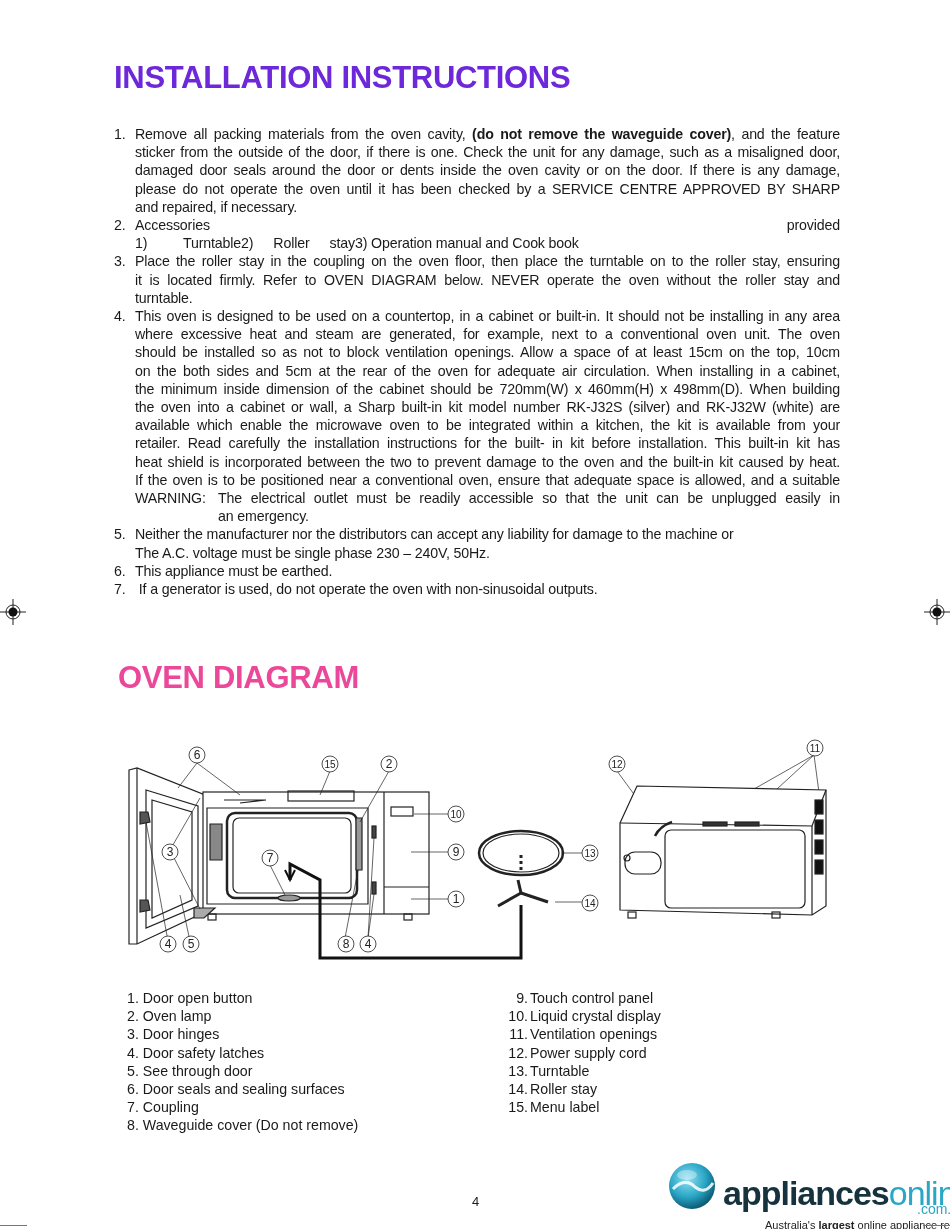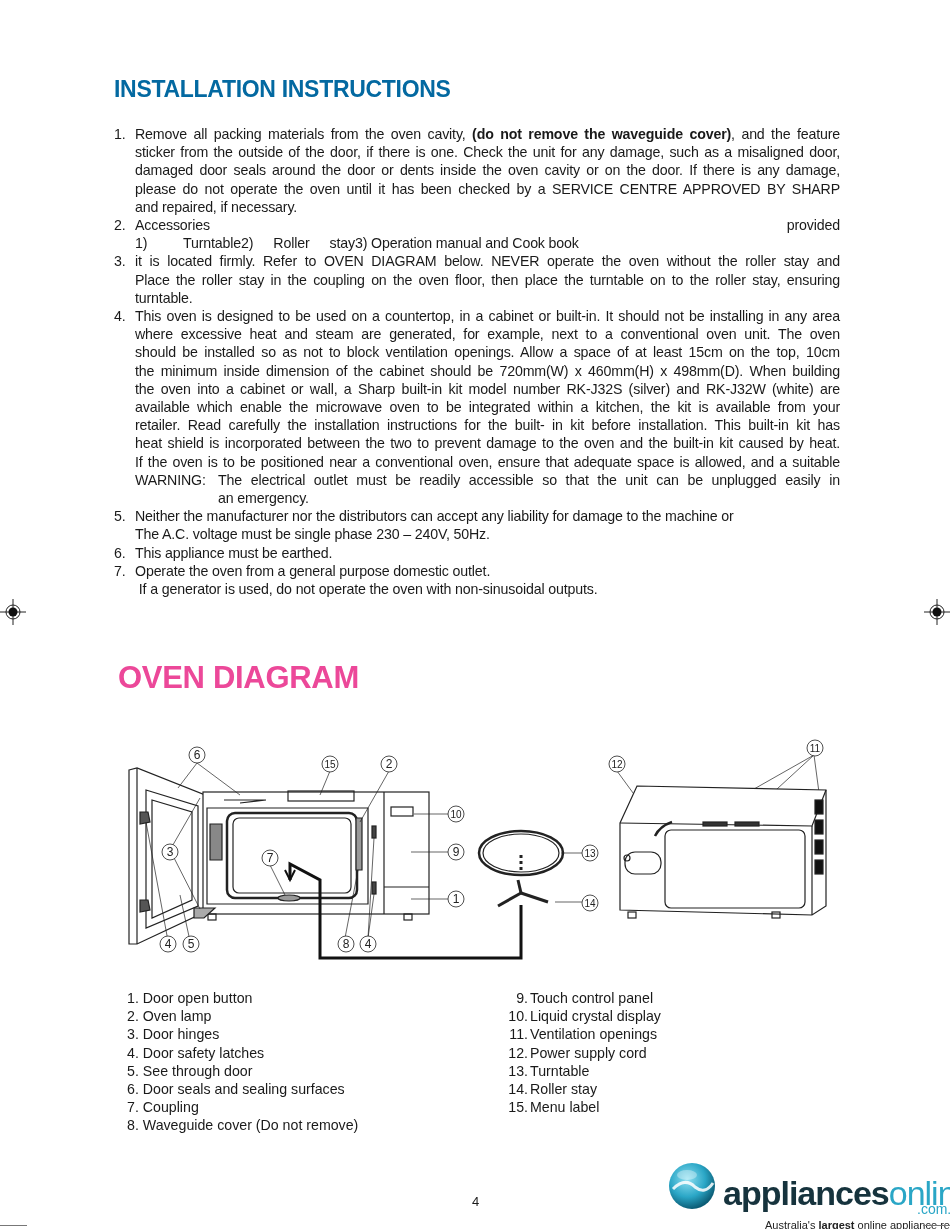--- a/index.html
+++ b/index.html
@@ -1,18 +1,18 @@
 <!DOCTYPE html>
 <html><head>
 <meta charset="utf-8">
 <style>
   html, body { margin:0; padding:0; background:#ffffff; }
   body { width:950px; height:1229px; position:relative; overflow:hidden;
          font-family:"Liberation Sans", sans-serif; color:#1a1a1a; }
-  .h1 { position:absolute; left:114px; top:76px; font-size:23px; font-weight:bold; letter-spacing:-0.3px; color:#0369a1; margin:0; }
+  .h1 { position:absolute; left:114px; top:60px; font-size:31px; font-weight:bold; letter-spacing:-0.3px; color:#6d28d9; margin:0; }
   .h2 { position:absolute; left:118px; top:660px; font-size:31px; font-weight:bold; letter-spacing:-0.3px; color:#ec4899; margin:0; }
   .body-text { position:absolute; left:114px; top:125px; width:726px; font-size:14.2px; line-height:18.2px; letter-spacing:-0.15px; }
   .item { position:relative; padding-left:21px; text-align:justify; }
   .item .num { position:absolute; left:0; top:0; }
   .item .ln { display:block; }
   .last-left { text-align:left; }
   b.bold { font-weight:bold; }
   .acc span { display:inline-block; }
   .crop { position:absolute; }
   .legend { position:absolute; font-size:14.2px; line-height:18.2px; }
@@ -65,30 +65,31 @@
   <div class="item">
     <span class="num">2.</span>
     <span class="ln" style="text-align-last: justify;">Accessories provided</span>
     <span class="ln acc" style="text-align-last: justify;">
       <span style="width:106px;">1)  Turntable</span><span style="width:114px;">2) Roller stay</span><span>3) Operation manual and Cook book</span>
     </span>
   </div>
 
   <div class="item">
     <span class="num">3.</span>
+    <span class="ln" style="text-align-last: justify;">Place the roller stay in the coupling on the oven floor, then place the turntable on to the roller stay, ensuring</span>
     <span class="ln" style="text-align-last: justify;">it is located firmly. Refer to OVEN DIAGRAM below. NEVER operate the oven without the roller stay and</span>
-    <span class="ln" style="text-align-last: justify;">Place the roller stay in the coupling on the oven floor, then place the turntable on to the roller stay, ensuring</span>
     <span class="ln last-left">turntable.</span>
   </div>
 
   <div class="item">
     <span class="num">4.</span>
     <span class="ln" style="text-align-last: justify;">This oven is designed to be used on a countertop, in a cabinet or built-in. It should not be installing in any area</span>
     <span class="ln" style="text-align-last: justify;">where excessive heat and steam are generated, for example, next to a conventional oven unit. The oven</span>
     <span class="ln" style="text-align-last: justify;">should be installed so as not to block ventilation openings. Allow a space of at least 15cm on the top, 10cm</span>
+    <span class="ln" style="text-align-last: justify;">on the both sides and 5cm at the rear of the oven for adequate air circulation. When installing in a cabinet,</span>
     <span class="ln" style="text-align-last: justify;">the minimum inside dimension of the cabinet should be 720mm(W) x 460mm(H) x 498mm(D). When building</span>
     <span class="ln" style="text-align-last: justify;">the oven into a cabinet or wall, a Sharp built-in kit model number RK-J32S (silver) and RK-J32W (white) are</span>
     <span class="ln" style="text-align-last: justify;">available which enable the microwave oven to be integrated within a kitchen, the kit is available from your</span>
     <span class="ln" style="text-align-last: justify;">retailer. Read carefully the installation instructions for the built- in kit before installation. This built-in kit has</span>
     <span class="ln" style="text-align-last: justify;">heat shield is incorporated between the two to prevent damage to the oven and the built-in kit caused by heat.</span>
     <span class="ln" style="text-align-last: justify;">If the oven is to be positioned near a conventional oven, ensure that adequate space is allowed, and a suitable</span>
     <span class="ln" style="position: relative; text-align-last: justify;">
       <span style="display:inline-block;width:83px;">WARNING:</span><span>The electrical outlet must be readily accessible so that the unit can be unplugged easily in</span>
     </span>
     <span class="ln last-left" style="padding-left:83px;">an emergency.</span>
@@ -100,21 +101,20 @@
     <span class="ln last-left">The A.C. voltage must be single phase 230 – 240V, 50Hz.</span>
   </div>
 
   <div class="item">
     <span class="num">6.</span>
     <span class="ln last-left">This appliance must be earthed.</span>
   </div>
 
   <div class="item">
     <span class="num">7.</span>
-    <span class="ln last-left">Operate the oven from a general purpose domestic outlet.</span>
     <span class="ln last-left" style="white-space:pre;"> If a generator is used, do not operate the oven with non-sinusoidal outputs.</span>
   </div>
 </div>
 
 <h2 class="h2">OVEN DIAGRAM</h2>
 
 <svg class="crop" style="left:120px;top:735px;" width="720" height="230" viewBox="120 735 720 230">
   <g fill="none" stroke="#222" stroke-width="1.2">
 
     <g>

